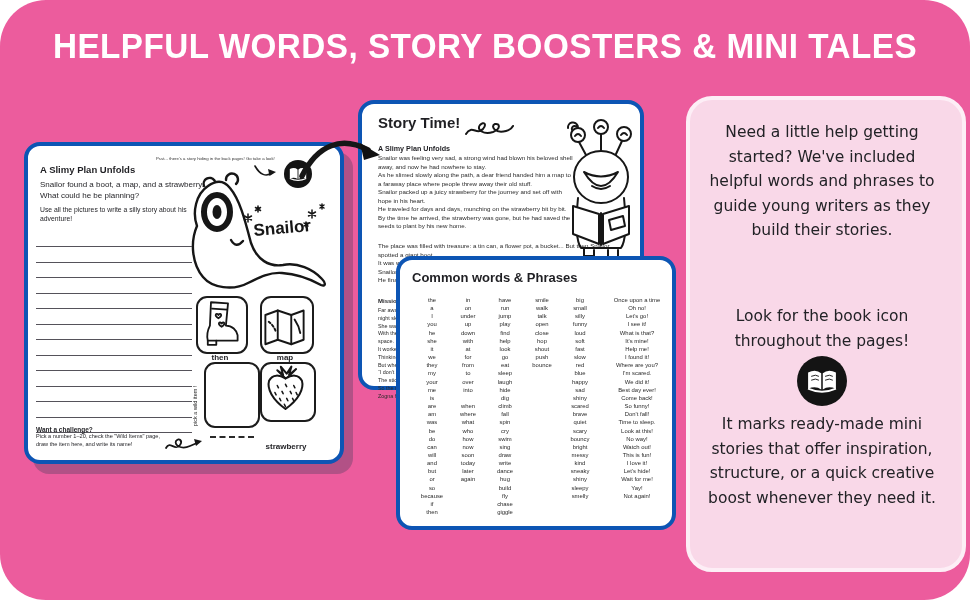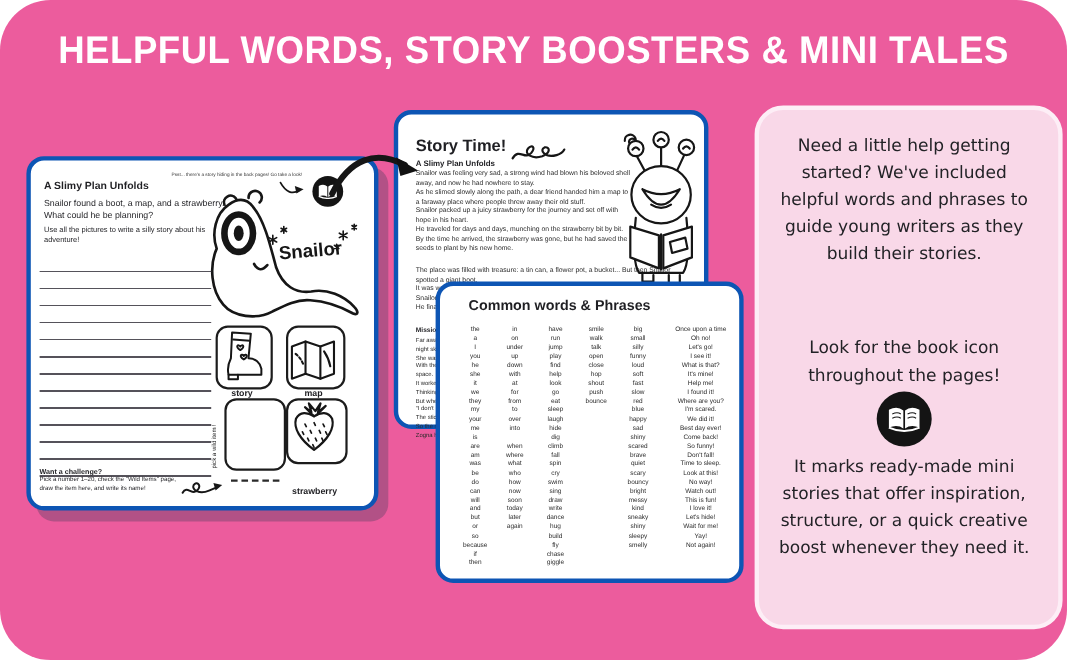--- a/index.html
+++ b/index.html
@@ -46,21 +46,21 @@
 </style>
 </head>
 <body>
 
 <div class="poster">
 
   <div class="headline">HELPFUL WORDS, STORY BOOSTERS &amp; MINI TALES</div>
 
   <div class="page" style="left:358px;top:100px;width:278px;height:282px;z-index:1;">
     <div class="page-inner">
-      <div class="abs" style="left:16px;top:20px;text-decoration:underline;">
+      <div class="abs" style="left:16px;top:10px;text-decoration:underline;">
         <span class="st-title">Story Time!</span>
         <svg class="abs" style="left:86px;top:6px;" width="52" height="20" viewBox="0 0 52 20">
           <path class="doodle" stroke-width="2" d="M2,14 C8,4 13,16 19,9 C23,4 20,1 16,5 C12,10 20,15 29,12 C37,9 36,3 31,4 C26,6 31,14 42,11 C46,10 48,8 49,6"></path>
         </svg>
       </div>
       <div class="abs st-sub" style="left:16px;top:40px;">A Slimy Plan Unfolds</div>
       <div class="abs st-text" style="left:16px;top:50px;width:196px;">Snailor was feeling very sad, a strong wind had blown his beloved shell away, and now he had nowhere to stay.
 As he slimed slowly along the path, a dear friend handed him a map to a faraway place where people threw away their old stuff.
 Snailor packed up a juicy strawberry for the journey and set off with hope in his heart.
 He traveled for days and days, munching on the strawberry bit by bit.
@@ -154,21 +154,21 @@
         <svg width="43" height="49" viewBox="0 0 40 46">
           <g class="doodle" stroke-width="1.7">
             <path d="M12,4 L28,5 L26,26 C32,26 36,30 37,35 L37,40 L9,40 C8,36 9,30 11,26 Z" fill="#fff"></path>
             <path d="M9,40 L9,44 L17,44 L17,40"></path>
             <path d="M13,10 L27,11"></path>
             <path d="M19,16 c-1.5,-2.5 -5,0 0,3 c5,-3 1.5,-5.5 0,-3"></path>
             <path d="M22,24 c-1.5,-2.5 -5,0 0,3 c5,-3 1.5,-5.5 0,-3"></path>
           </g>
         </svg>
       </div>
-      <div class="item-label" style="left:168px;top:207px;width:48px;">story</div>
+      <div class="item-label" style="left:168px;top:207px;width:48px;">then</div>
 
       <div class="item-box" style="left:232px;top:150px;width:50px;height:54px;">
         <svg width="45" height="49" viewBox="0 0 40 36" style="margin-top:6px">
           <g class="doodle" stroke-width="1.7">
             <path d="M3,6 L14,2 L26,6 L37,2 L37,28 L26,32 L14,28 L3,32 Z" fill="#fff"></path>
             <line x1="14" y1="2" x2="14" y2="28"></line>
             <line x1="26" y1="6" x2="26" y2="32"></line>
             <path d="M6,12 q4,3 6,8" stroke-dasharray="2,2"></path>
             <path d="M29,10 q4,6 5,12"></path>
           </g>
@@ -214,21 +214,21 @@
     </div>
   </div>
 
   <svg class="abs" style="left:296px;top:126px;z-index:6;" width="92" height="56" viewBox="0 0 92 56">
     <path class="doodle" stroke="#111111" stroke-width="5.5" d="M6,50 C22,18 46,10 72,24"></path>
     <path d="M84,29 L64,17 L68,34 Z" fill="#111111"></path>
   </svg>
 
   <div class="page" style="left:396px;top:256px;width:272px;height:266px;z-index:4;">
     <div class="page-inner">
-      <div class="abs wp-h" style="left:26px;top:10px;">Common words &amp; Phrases</div>
+      <div class="abs wp-h" style="left:12px;top:10px;">Common words &amp; Phrases</div>
       <div class="abs wcols" style="left:14px;top:36px;">
         <div class="wcol wc1">the
 a
 I
 you
 he
 she
 it
 we
 they

